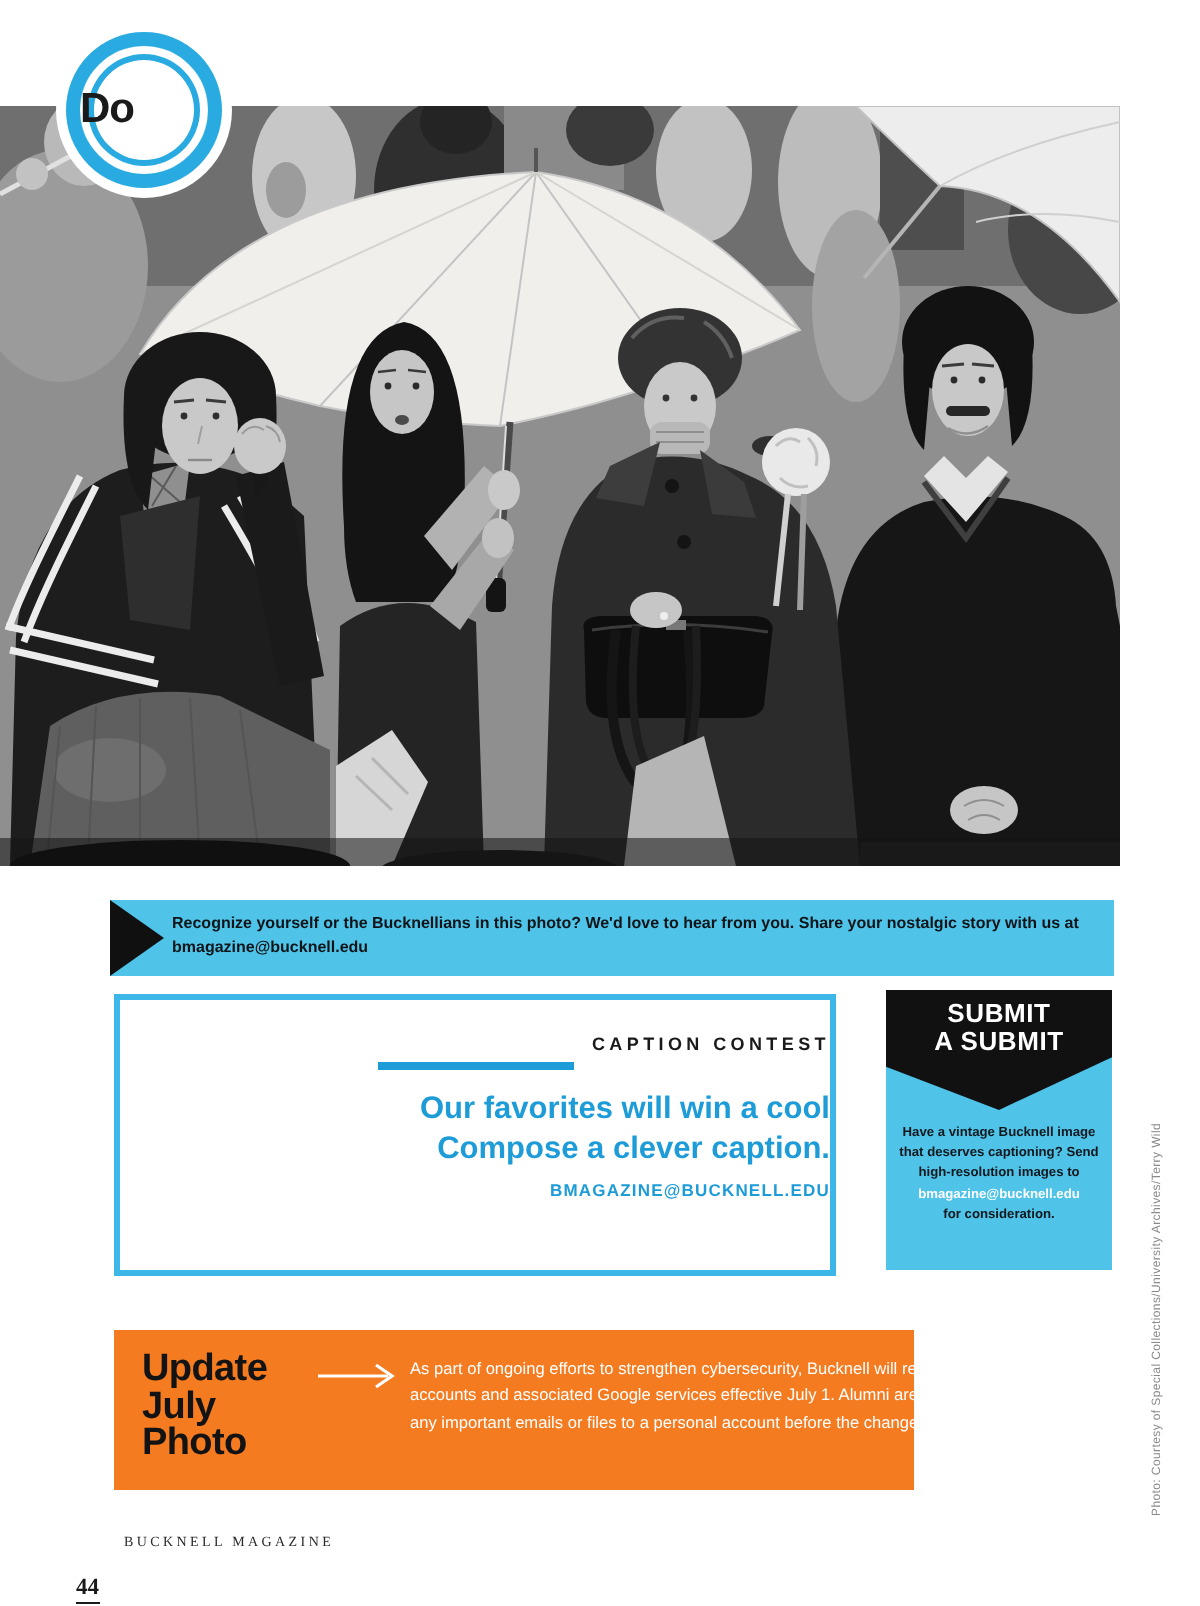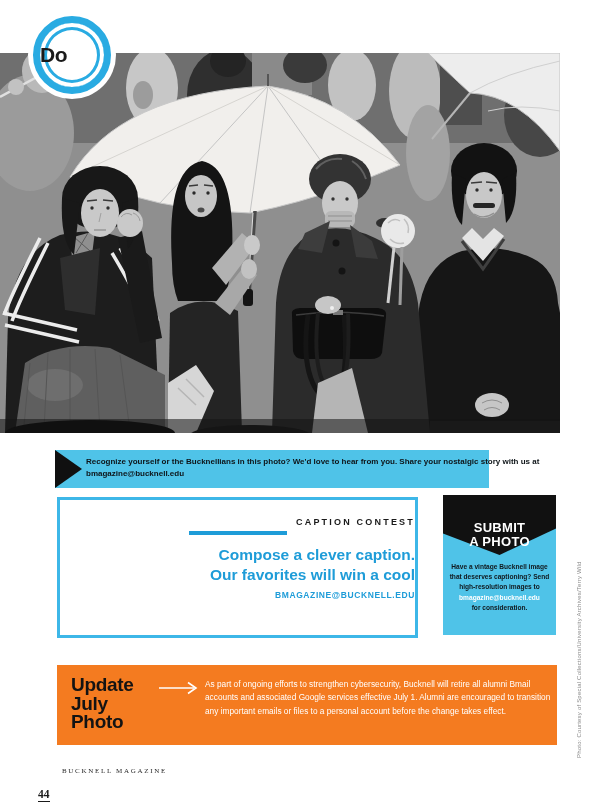--- a/index.html
+++ b/index.html
@@ -22,21 +22,21 @@
   .do-badge span { font-size:21px; font-weight:bold; color:#1a1a1a; letter-spacing:-0.5px; }
 
   
   .credit {
     position:absolute; left:576px; top:540px; height:218px;
     writing-mode:vertical-rl; transform:rotate(180deg);
     font-size:6px; color:#8a8a8a; letter-spacing:0.2px; white-space:nowrap;
   }
 
   
-  .banner { position:absolute; left:55px; top:450px; width:434px; height:38px; background:#4FC3E8; }
+  .banner { position:absolute; left:55px; top:450px; width:502px; height:38px; background:#4FC3E8; }
   .banner-triangle {
     position:absolute; left:0; top:0; width:27px; height:38px; background:#101010;
     clip-path:polygon(0 0, 100% 50%, 0 100%);
   }
   .banner-text {
     position:absolute; left:31px; top:6px; width:465px;
     font-size:8px; font-weight:bold; color:#0e1418; line-height:1.5;
   }
 
   
@@ -50,33 +50,33 @@
   .caption-heading span { display:block; }
   .caption-email { margin-top:6px; font-size:8.5px; font-weight:bold; color:#1E9CD8; letter-spacing:0.6px; }
 
   
   .submit-box { position:absolute; left:443px; top:495px; width:113px; height:140px; background:#4FC3E8; }
   .submit-chevron {
     position:absolute; left:0; top:0; width:113px; height:60px; background:#111111;
     clip-path:polygon(0 0, 100% 0, 100% 56%, 50% 100%, 0 64%);
   }
   .submit-title {
-    position:relative; padding-top:26px; text-align:center; color:#ffffff;
+    position:relative; padding-top:5px; text-align:center; color:#ffffff;
     font-size:13px; font-weight:bold; line-height:1.1; letter-spacing:0.3px;
   }
   .submit-title span { display:block; }
   .submit-body {
     position:absolute; left:6px; right:6px; top:67px; text-align:center;
     font-size:6.6px; font-weight:bold; color:#10181d; line-height:1.55;
   }
   .submit-email { display:block; color:#ffffff; }
   .submit-post { display:block; }
 
   
-  .update-box { position:absolute; left:57px; top:665px; width:500px; height:80px; background:#F47B20; }
+  .update-box { position:absolute; left:57px; top:665px; width:400px; height:80px; background:#F47B20; }
   .update-title {
     position:absolute; left:14px; top:11px; font-size:19px; font-weight:bold;
     color:#131313; line-height:0.98; letter-spacing:-0.3px;
   }
   .update-title span { display:block; }
   .update-arrow { position:absolute; left:101px; top:16px; }
   .update-body {
     position:absolute; left:148px; top:13px; width:352px;
     font-size:8.3px; font-weight:normal; color:#ffffff; line-height:1.6;
   }
@@ -252,31 +252,31 @@
     <div class="banner-text">
       <span>Recognize yourself or the Bucknellians in this photo?  We'd love to hear from you. Share your nostalgic story with us at</span><br>
       <span>bmagazine@bucknell.edu</span>
     </div>
   </div>
 
   <div class="caption-box">
     <div class="caption-kicker">CAPTION CONTEST</div>
     <div class="caption-rule"></div>
     <div class="caption-heading">
+      <span>Our favorites will win a cool</span>
       <span>Compose a clever caption.</span>
-      <span>Our favorites will win a cool</span>
     </div>
     <div class="caption-email">BMAGAZINE@BUCKNELL.EDU</div>
   </div>
 
   <div class="submit-box">
     <div class="submit-chevron"></div>
     <div class="submit-title">
       <span>SUBMIT</span>
-      <span>A PHOTO</span>
+      <span>A SUBMIT</span>
     </div>
     <div class="submit-body">
       <span>Have a vintage Bucknell image that deserves captioning? Send high-resolution images to</span>
       <span class="submit-email">bmagazine@bucknell.edu</span>
       <span class="submit-post">for consideration.</span>
     </div>
   </div>
 
   <div class="update-box">
     <div class="update-title">

